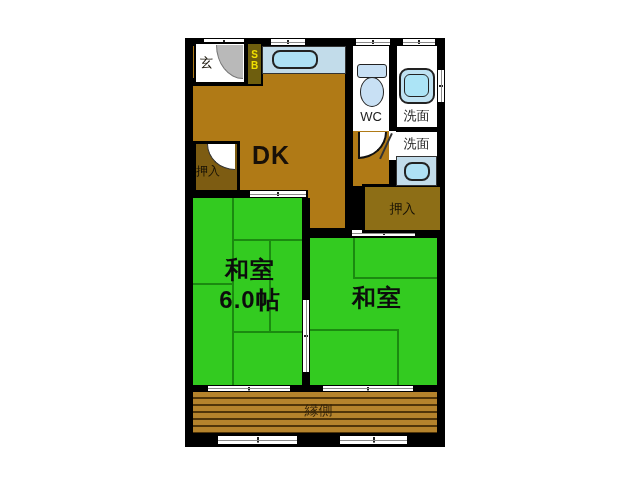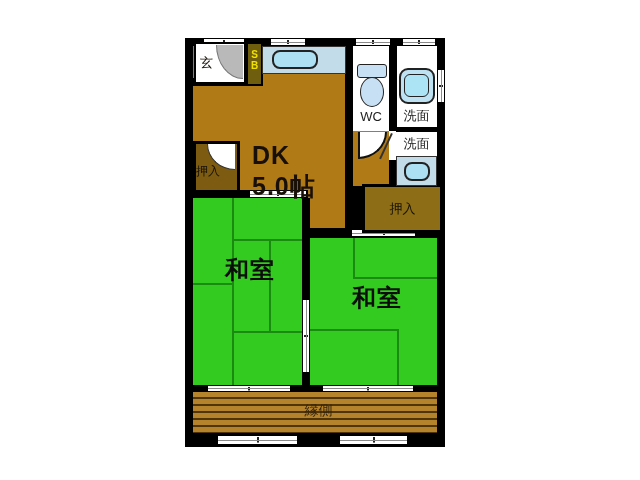--- a/index.html
+++ b/index.html
@@ -128,18 +128,18 @@
   <div class="fix counter" style="left:396px;top:156px;width:41px;height:30px;"></div>
   <div class="fix sinkrect" style="left:404px;top:162px;width:26px;height:19px;"></div>
   <div class="doorline" style="left:391px;top:133px;height:28px;transform:rotate(25deg);"></div>
 
   <div class="closet c-left" style="left:193px;top:141px;width:47px;height:52px;"></div>
   <div class="fix arc-bl" style="left:207px;top:144px;width:28px;height:26px;z-index:4;"></div>
   <div class="lbl lbl-xs" style="left:196px;top:163px;">押入</div>
   <div class="closet c-right" style="left:362px;top:184px;width:81px;height:49px;"></div>
   <div class="lbl lbl-xs" style="left:362px;top:200px;width:81px;text-align:center;font-size:13px;">押入</div>
 
-  <div class="lbl lbl-big" style="left:252px;top:96px;margin-top:44px;"><span>DK</span><br><span>5.0帖</span></div>
-  <div class="lbl lbl-room" style="left:195px;top:255px;width:110px;"><span>和室</span><br></div>
+  <div class="lbl lbl-big" style="left:252px;top:96px;margin-top:44px;"><span>DK</span><br></div>
+  <div class="lbl lbl-room" style="left:195px;top:255px;width:110px;"><span>和室</span><br><span>6.0帖</span></div>
   <div class="lbl lbl-room" style="left:315px;top:283px;width:124px;"><span>和室</span><br></div>
   <div class="lbl lbl-en" style="left:193px;top:402px;width:251px;">縁側</div>
 
 </div>
 
 </body></html>

